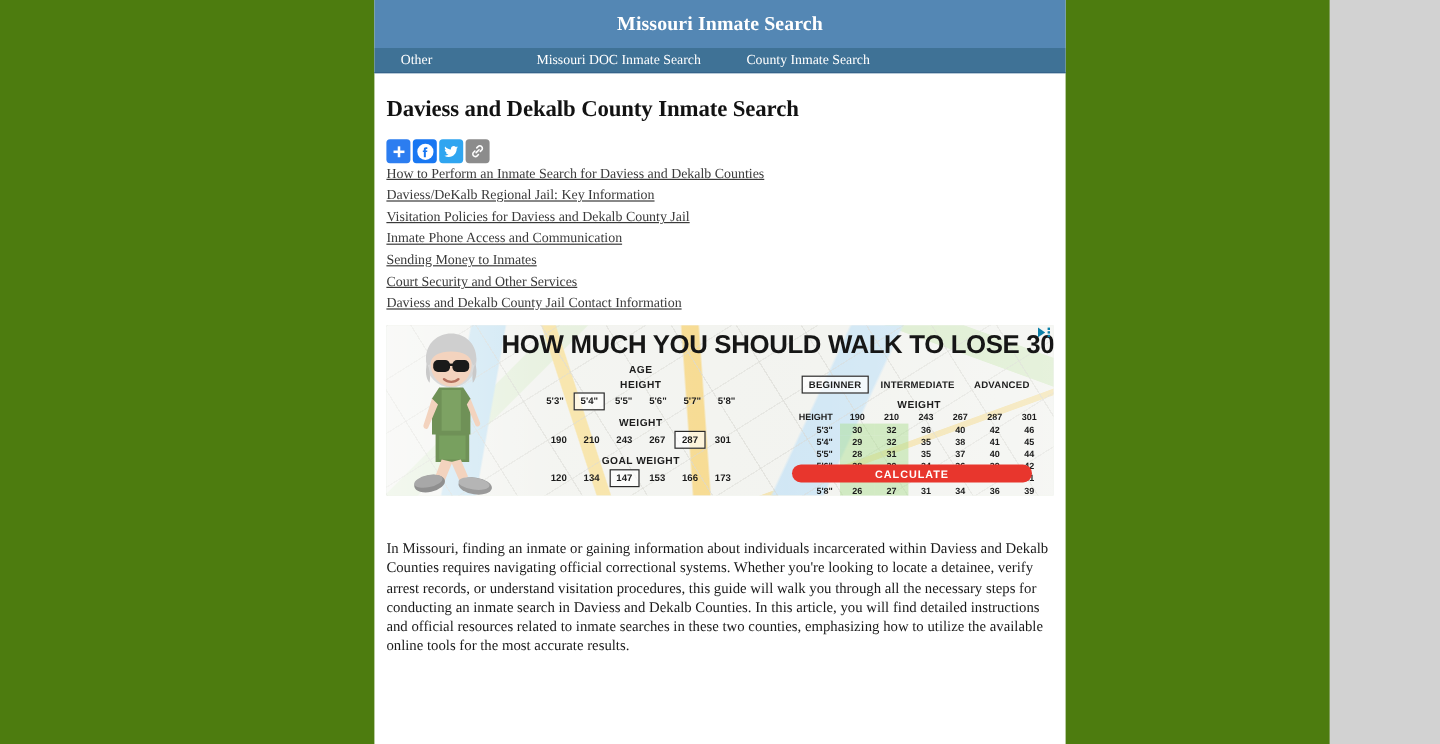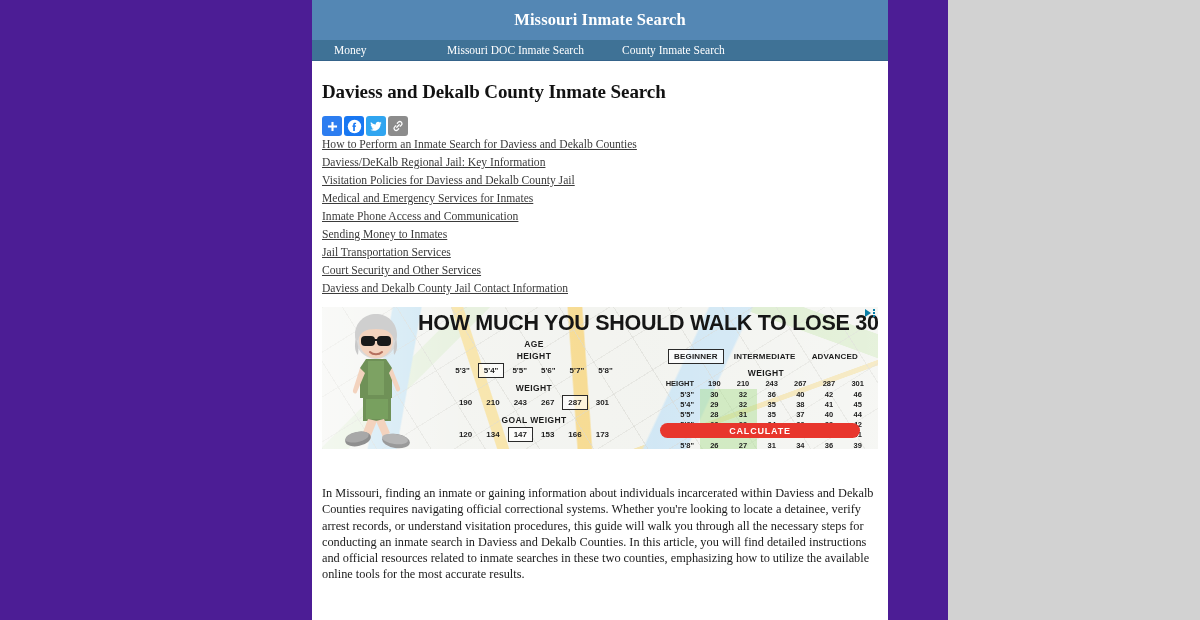--- a/index.html
+++ b/index.html
@@ -6,22 +6,22 @@
   * { box-sizing: border-box; }
   html, body {
     margin: 0; padding: 0;
     width: 1200px; height: 620px;
     overflow: hidden;
     background: #d2d2d2;
     font-family: "Liberation Serif", serif;
   }
   .page {
     position: relative;
-    width: 948px; height: 620px;
-    background: #4c1d95;
+    width: 1108px; height: 620px;
+    background: #4d7c0f;
   }
   .container {
     position: absolute;
     left: 312px; top: 0;
     width: 576px;
     min-height: 620px;
     background: #ffffff;
   }
 
   
@@ -293,21 +293,21 @@
 <body>
 
 <div class="page">
   <div class="container">
 
     <div class="site-header">
       <div class="site-title">Missouri Inmate Search</div>
     </div>
 
     <div class="site-nav">
-      <a class="nav-item">Money</a>
+      <a class="nav-item">Other</a>
       <a class="nav-item">Missouri DOC Inmate Search</a>
       <a class="nav-item">County Inmate Search</a>
     </div>
 
     <div class="content">
 
       <h1 class="page-title">Daviess and Dekalb County Inmate Search</h1>
 
       <div class="share-row">
         <div class="share-btn share-plus">
@@ -335,24 +335,22 @@
               <path d="M8.8 11.2l-1.2 1.2c-1 1-2.5 1-3.4 0-1-1-1-2.5 0-3.4l1.2-1.2"></path>
             </g>
           </svg>
         </div>
       </div>
 
       <div class="toc">
         <a>How to Perform an Inmate Search for Daviess and Dekalb Counties</a>
         <a>Daviess/DeKalb Regional Jail: Key Information</a>
         <a>Visitation Policies for Daviess and Dekalb County Jail</a>
-        <a>Medical and Emergency Services for Inmates</a>
         <a>Inmate Phone Access and Communication</a>
         <a>Sending Money to Inmates</a>
-        <a>Jail Transportation Services</a>
         <a>Court Security and Other Services</a>
         <a>Daviess and Dekalb County Jail Contact Information</a>
       </div>
 
       <div class="ad-wrap">
         <div class="ad-map"></div>
         <div class="ad-fade"></div>
 
         <svg class="walker" viewBox="0 0 92 138">
           <ellipse cx="46" cy="26" rx="21" ry="22" fill="#d9d9d9"></ellipse>

